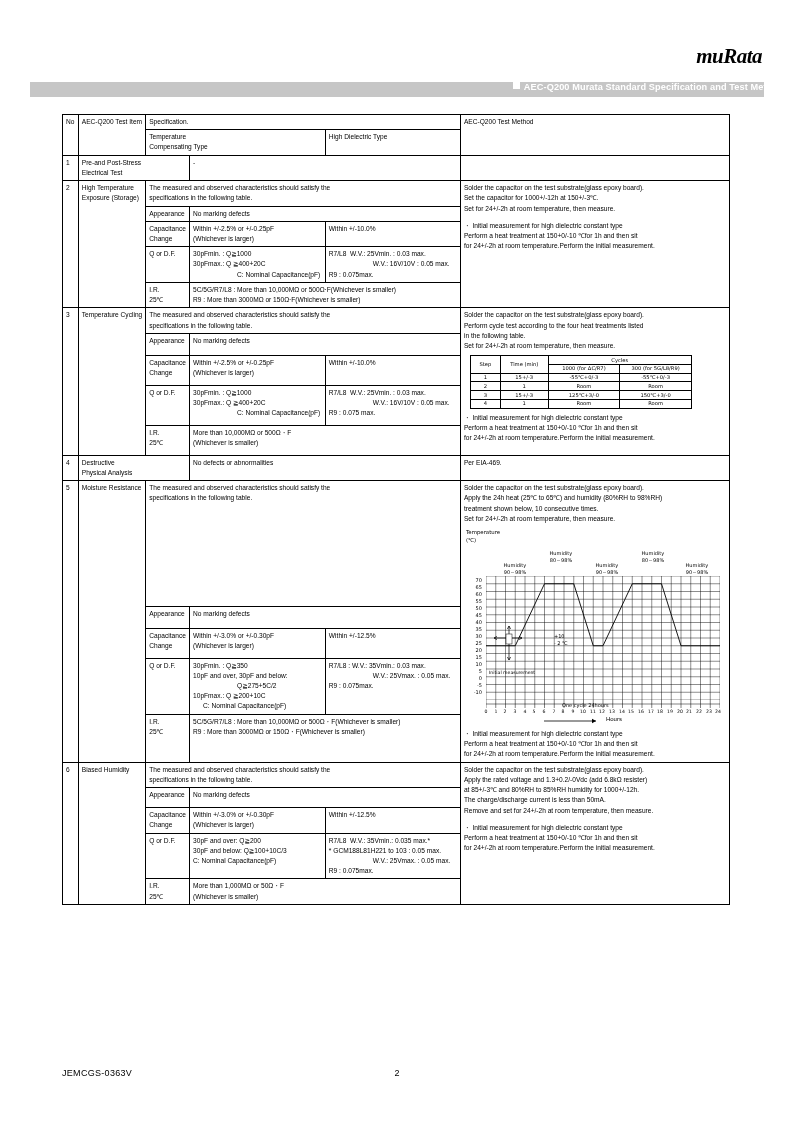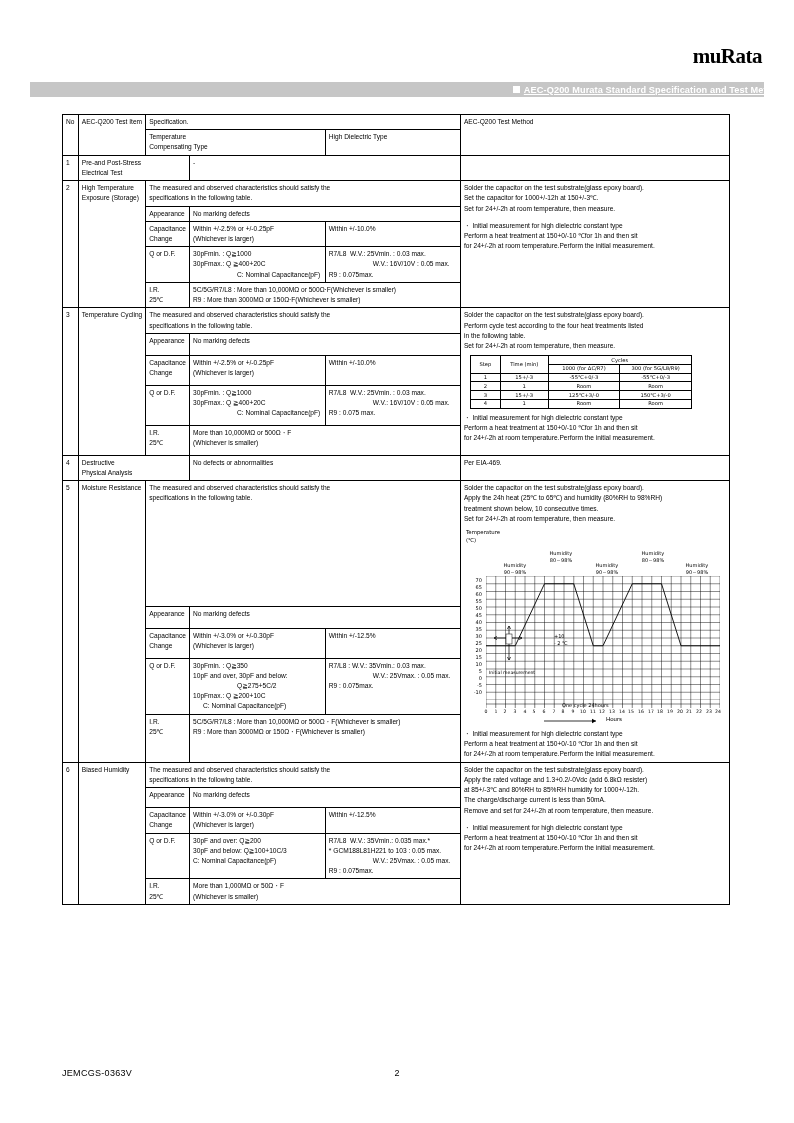--- a/index.html
+++ b/index.html
@@ -11,35 +11,34 @@
     color: #000;
     position: relative;
     overflow: hidden;
   }
   .page { position:absolute; inset:0; }
 
   
   .logo {
     position:absolute; right:32px; top:44px;
     font-family: "Liberation Serif", serif;
-    font-size: 21px; font-weight: bold; 
+    font-size: 21px; font-weight: bold; font-style: italic;
     letter-spacing: -0.5px;
   }
 
   
   .hdr-band {
     position:absolute; left:30px; top:82px; width:734px; height:15px;
     background:#c6c6c6;
   }
   .hdr-band-text {
     position:absolute; right:5px; top:82px; height:15px;
-    display:flex; align-items:center; gap:4px;
+    display:flex; align-items:flex-start; gap:4px;
     font-size:9.2px; font-weight:bold; color:#ffffff;
     letter-spacing:0.1px;
-    text-decoration:underline;
   }
   .hdr-sq { width:7px; height:7px; background:#ffffff; display:inline-block; }
 
   
   table.spec {
     position:absolute; left:62px; top:114px;
     width:668px;
     border-collapse: collapse;
     font-size:6.6px;
     line-height:1.55;

